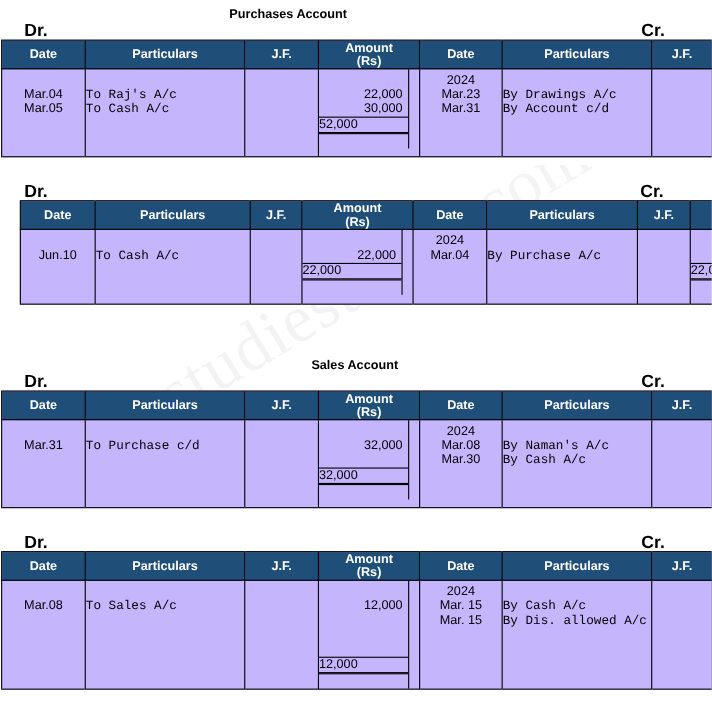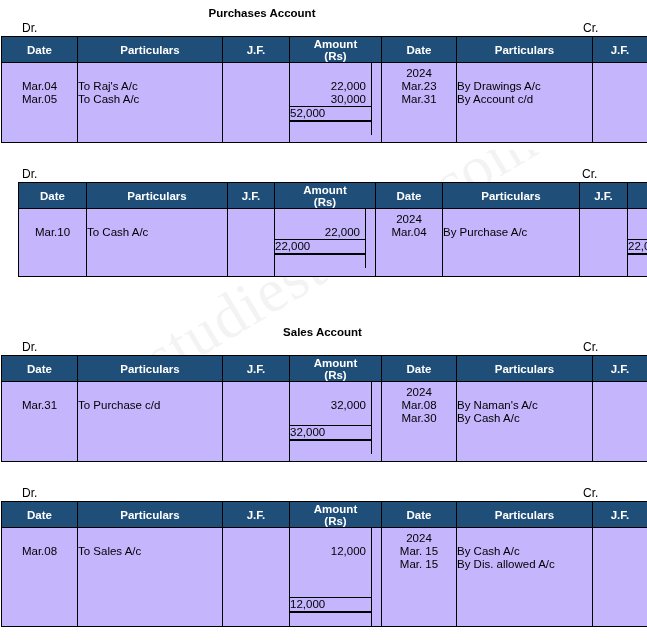--- a/index.html
+++ b/index.html
@@ -50,22 +50,22 @@
   .ledger-title {
     text-align: center;
     font-size: 11.5px;
     font-weight: bold;
     line-height: 14px;
     height: 15px;
   }
   .drcr {
     position: relative;
     height: 15px;
-    font-size: 12px;
-    font-weight: normal;
+    font-size: 16px;
+    font-weight: bold;
     line-height: 15px;
   }
   .drcr .dr {
     position: absolute;
     left: 22px;
     top: 0;
   }
   .drcr .cr {
     position: absolute;
     top: 0;
@@ -94,21 +94,21 @@
     line-height: 12px;
     height: 25px;
     border-bottom: 1px solid #000;
     vertical-align: middle;
   }
   table.ledger-table thead th .amt-l1 { display:block; }
   table.ledger-table thead th .amt-l2 { display:block; }
 
   
   td.c-date   { text-align: center; }
-  td.c-part   { text-align: left; padding-left: 6px; }
+  td.c-part   { text-align: left; padding-left: 6px; font-family: Liberation Mono, monospace; }
   td.c-jf     { }
   td.c-amt    { padding: 0; }
 
   .lines {
     line-height: 13px;
     padding-top: 4px;
   }
   .lines div { white-space: nowrap; }
   .blank { color: transparent; }
   .amt-inner {
@@ -256,21 +256,21 @@
           <span class="amt-l1">Amount</span>
           <span class="amt-l2">(Rs)</span>
         </th>
       </tr>
     </thead>
     <tbody>
       <tr style="height:68px">
         <td class="c-date">
           <div class="lines">
             <div>&nbsp;</div>
-            <div>Mar.10</div>
+            <div>Jun.10</div>
           </div>
         </td>
         <td class="c-part">
           <div class="lines">
             <div>&nbsp;</div>
             <div>To Cash A/c</div>
           </div>
         </td>
         <td class="c-jf"></td>
         <td class="c-amt">

